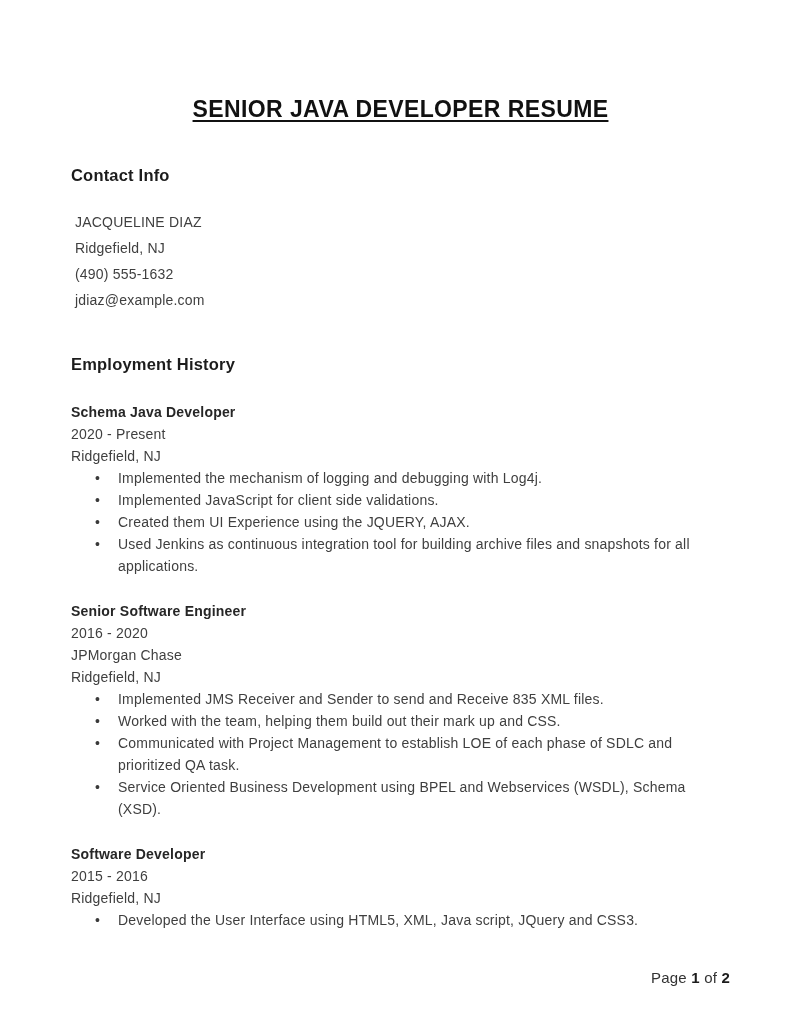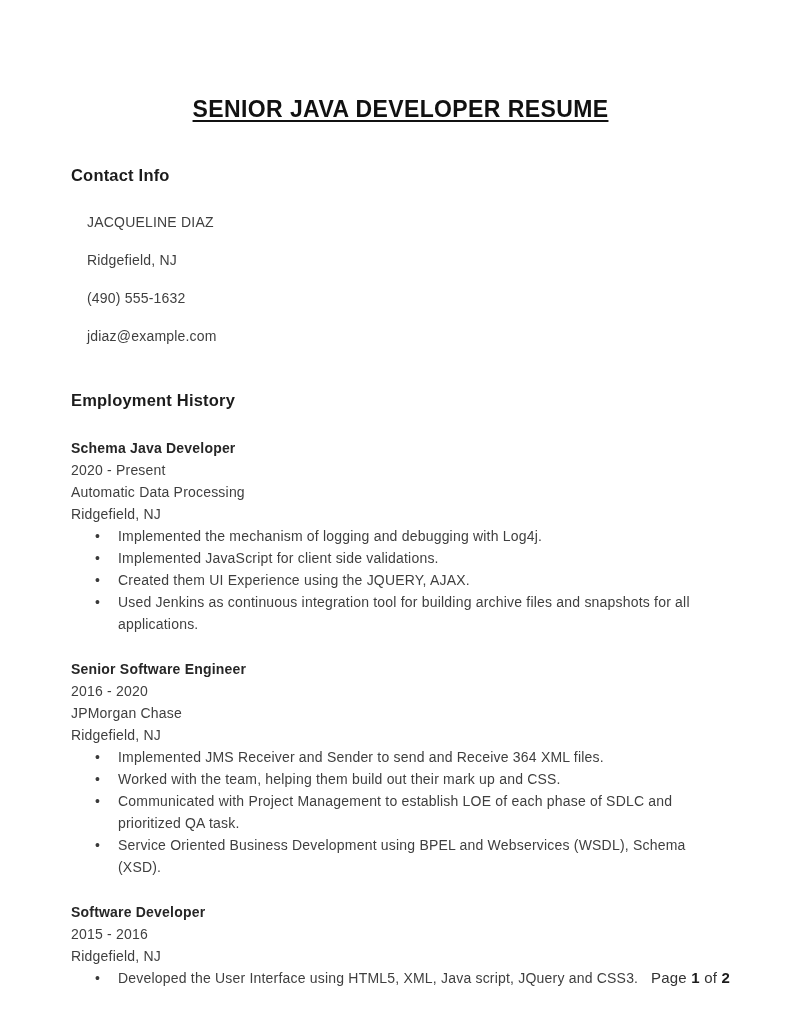--- a/index.html
+++ b/index.html
@@ -36,21 +36,21 @@
     line-height: 19px;
     font-weight: bold;
     color: #1c1c1c;
   }
   .section-heading.employment {
   }
   .contact-lines {
     margin-top: 26px;
   }
   .contact-lines p {
-    margin: 16px;
+    margin: 4px;
     font-size: 14px;
     line-height: 22px;
   }
   .job {
     margin-top: 23px;
     font-size: 14px;
     line-height: 22px;
   }
   .job.first {
     margin-top: 27px;
@@ -113,21 +113,20 @@
       <p>jdiaz@example.com</p>
     </div>
   </section>
 
   <section>
     <h2 class="section-heading employment">Employment History</h2>
 
     <div class="job first">
       <p class="job-title">Schema Java Developer</p>
       <p>2020 - Present</p>
-      <p>Automatic Data Processing</p>
       <p>Ridgefield, NJ</p>
       <ul class="bullets">
         <li class="bullet-item">
           <span class="bullet-marker">•</span>
           <span class="bullet-text">Implemented the mechanism of logging and debugging with Log4j.</span>
         </li>
         <li class="bullet-item">
           <span class="bullet-marker">•</span>
           <span class="bullet-text">Implemented JavaScript for client side validations.</span>
         </li>
@@ -143,21 +142,21 @@
     </div>
 
     <div class="job">
       <p class="job-title">Senior Software Engineer</p>
       <p>2016 - 2020</p>
       <p>JPMorgan Chase</p>
       <p>Ridgefield, NJ</p>
       <ul class="bullets">
         <li class="bullet-item">
           <span class="bullet-marker">•</span>
-          <span class="bullet-text">Implemented JMS Receiver and Sender to send and Receive 364 XML files.</span>
+          <span class="bullet-text">Implemented JMS Receiver and Sender to send and Receive 835 XML files.</span>
         </li>
         <li class="bullet-item">
           <span class="bullet-marker">•</span>
           <span class="bullet-text">Worked with the team, helping them build out their mark up and CSS.</span>
         </li>
         <li class="bullet-item">
           <span class="bullet-marker">•</span>
           <span class="bullet-text">Communicated with Project Management to establish LOE of each phase of SDLC and prioritized QA task.</span>
         </li>
         <li class="bullet-item">

